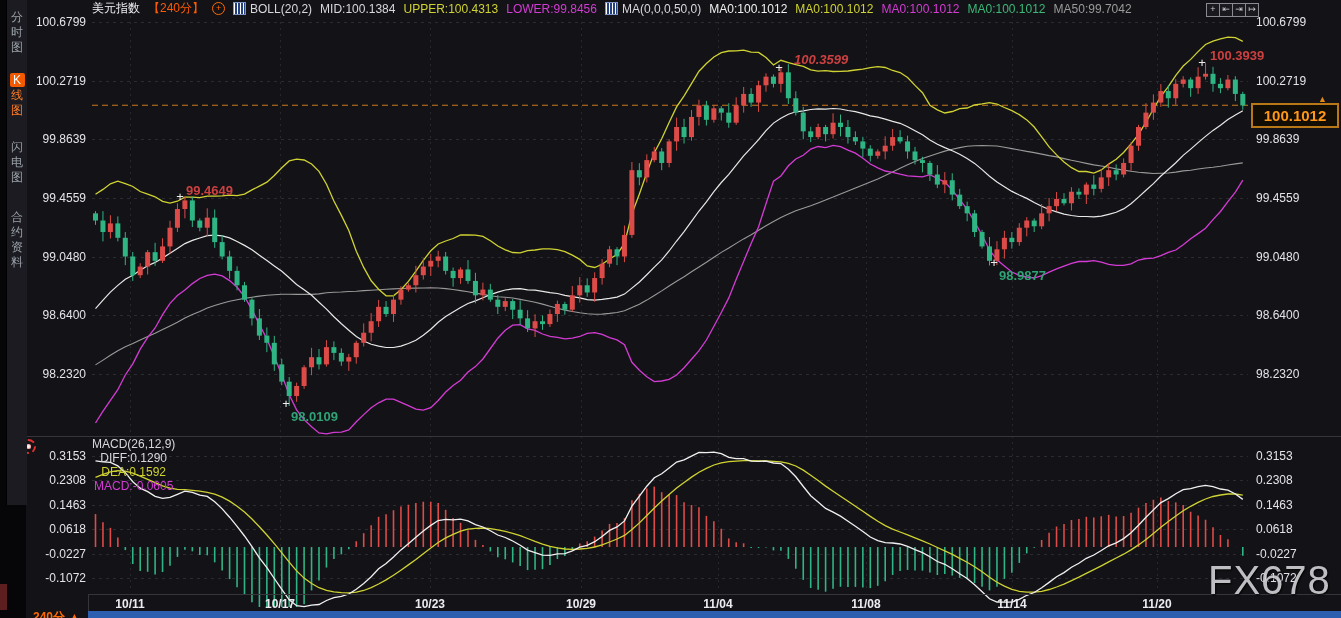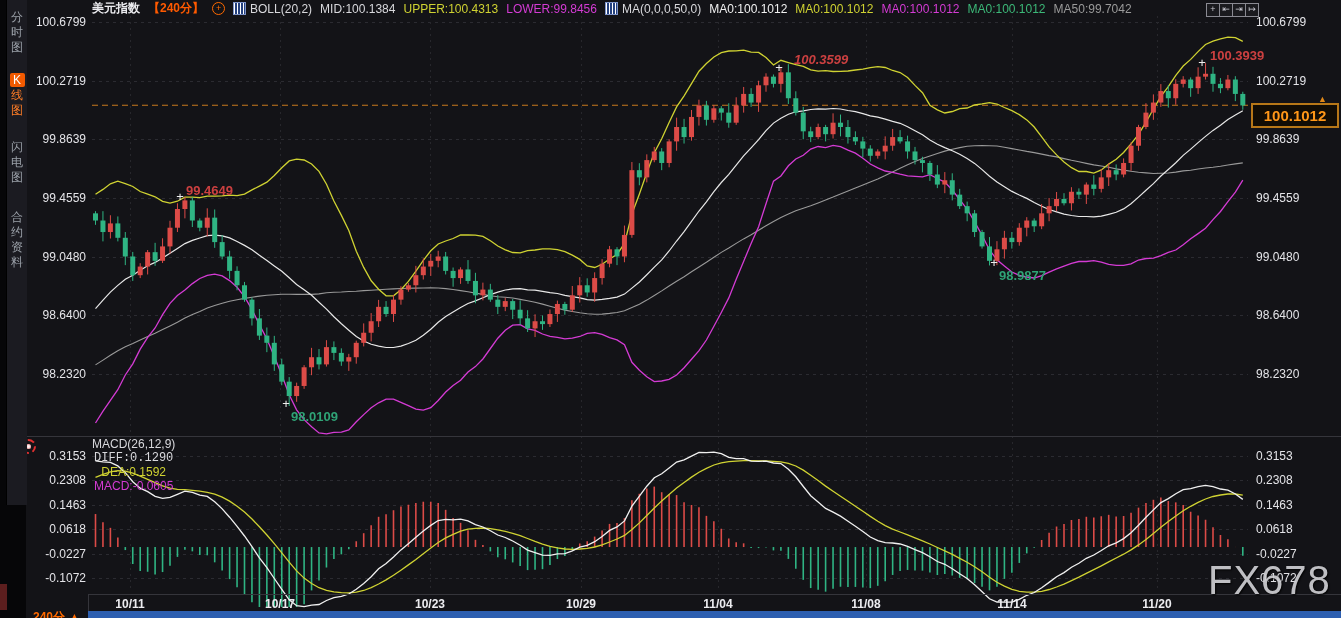--- a/index.html
+++ b/index.html
@@ -5,21 +5,21 @@
   html,body{margin:0;padding:0;background:#000;font-family:"Liberation Sans",sans-serif;}
   #app{position:relative;width:1341px;height:618px;background:#131317;overflow:hidden;}
   #sidebar{position:absolute;left:0;top:0;width:26px;height:618px;background:#060608;z-index:4;}
   #sb-strip{position:absolute;left:6px;top:0;width:20px;height:505px;background:#1b1b21;border-left:1px solid #000;}
   .sb-item{position:absolute;left:0;width:20px;cursor:pointer;}
   .sb-ch{width:18px;margin:0 auto;text-align:center;font-size:12px;line-height:15px;color:#9ba1a9;}
   .sb-ch.on{color:#ff7d26;}
   .sb-ch.kbox{background:#f25a00;color:#fff;border-radius:2px;width:15px;line-height:14px;margin:1px auto;}
   #hdr{position:absolute;left:92px;top:1px;height:15px;display:flex;align-items:center;z-index:3;white-space:nowrap;}
   .hseg{font-size:12px;margin-right:8px;}
-  .hseg.b{font-weight:bold;}
+  .hseg.b{font-weight:normal;}
   .cplus{width:11px;height:11px;border:1px solid #ff6a00;border-radius:50%;color:#ff6a00;font-size:9px;line-height:10px;text-align:center;margin-right:8px;}
   .chicon{width:11px;height:11px;border:1px solid #7d93c8;background:repeating-linear-gradient(90deg,#fff 0 1px,#24407e 1px 3px);margin-right:4px;}
   .tbicon{position:absolute;top:3px;width:12px;height:12px;border:1px solid #8a8a92;background:#1a1a1e;color:#c8c8d0;font-size:9px;line-height:11px;text-align:center;cursor:pointer;z-index:3;}
   .ylab{position:absolute;height:14px;line-height:14px;font-size:12px;color:#e4e4e8;z-index:2;}
   .ylab.l{left:28px;width:58px;text-align:right;}
   .ylab.r{left:1256px;width:80px;text-align:left;}
   .dlab{position:absolute;top:597px;width:60px;text-align:center;font-size:12px;font-weight:bold;color:#ececf0;z-index:2;}
   #period{position:absolute;left:33px;top:597px;font-size:12px;font-weight:bold;color:#ff6a00;z-index:3;cursor:pointer;margin-top:12px;}
   .ann{position:absolute;font-size:13px;font-weight:bold;z-index:3;white-space:nowrap;}
   .cross{position:absolute;color:#eee;font-size:13px;z-index:3;transform:translate(-50%,-55%);font-weight:normal;}
@@ -574,21 +574,21 @@
       <span class="hseg" style="color: rgb(240, 240, 240);">MA0:100.1012</span>
       <span class="hseg" style="color: rgb(207, 210, 50);">MA0:100.1012</span>
       <span class="hseg" style="color: rgb(212, 59, 212);">MA0:100.1012</span>
       <span class="hseg" style="color: rgb(60, 184, 120);">MA0:100.1012</span>
       <span class="hseg" style="color: rgb(154, 154, 154);">MA50:99.7042</span>
     </div>
   <div id="tbar"></div>
 
   <div id="macdhdr">
       <span class="hseg" style="color: rgb(216, 216, 220);">MACD(26,12,9)</span>
-      <span class="hseg" style="color: rgb(216, 216, 220); font-family: Liberation Mono, monospace;">DIFF:0.1290</span>
+      <span class="hseg" style="color: rgb(216, 216, 220);">DIFF:0.1290</span>
       <span class="hseg" style="color: rgb(207, 210, 50);">DEA:0.1592</span>
       <span class="hseg" style="color: rgb(212, 59, 212);">MACD:-0.0605</span>
     </div>
   <div id="sunicon"></div>
 
   <div id="pricebox">100.1012</div>
   <div id="priceanchor">▲</div>
 
   <div id="period"><span>240分</span> <span>▲</span></div>
 

